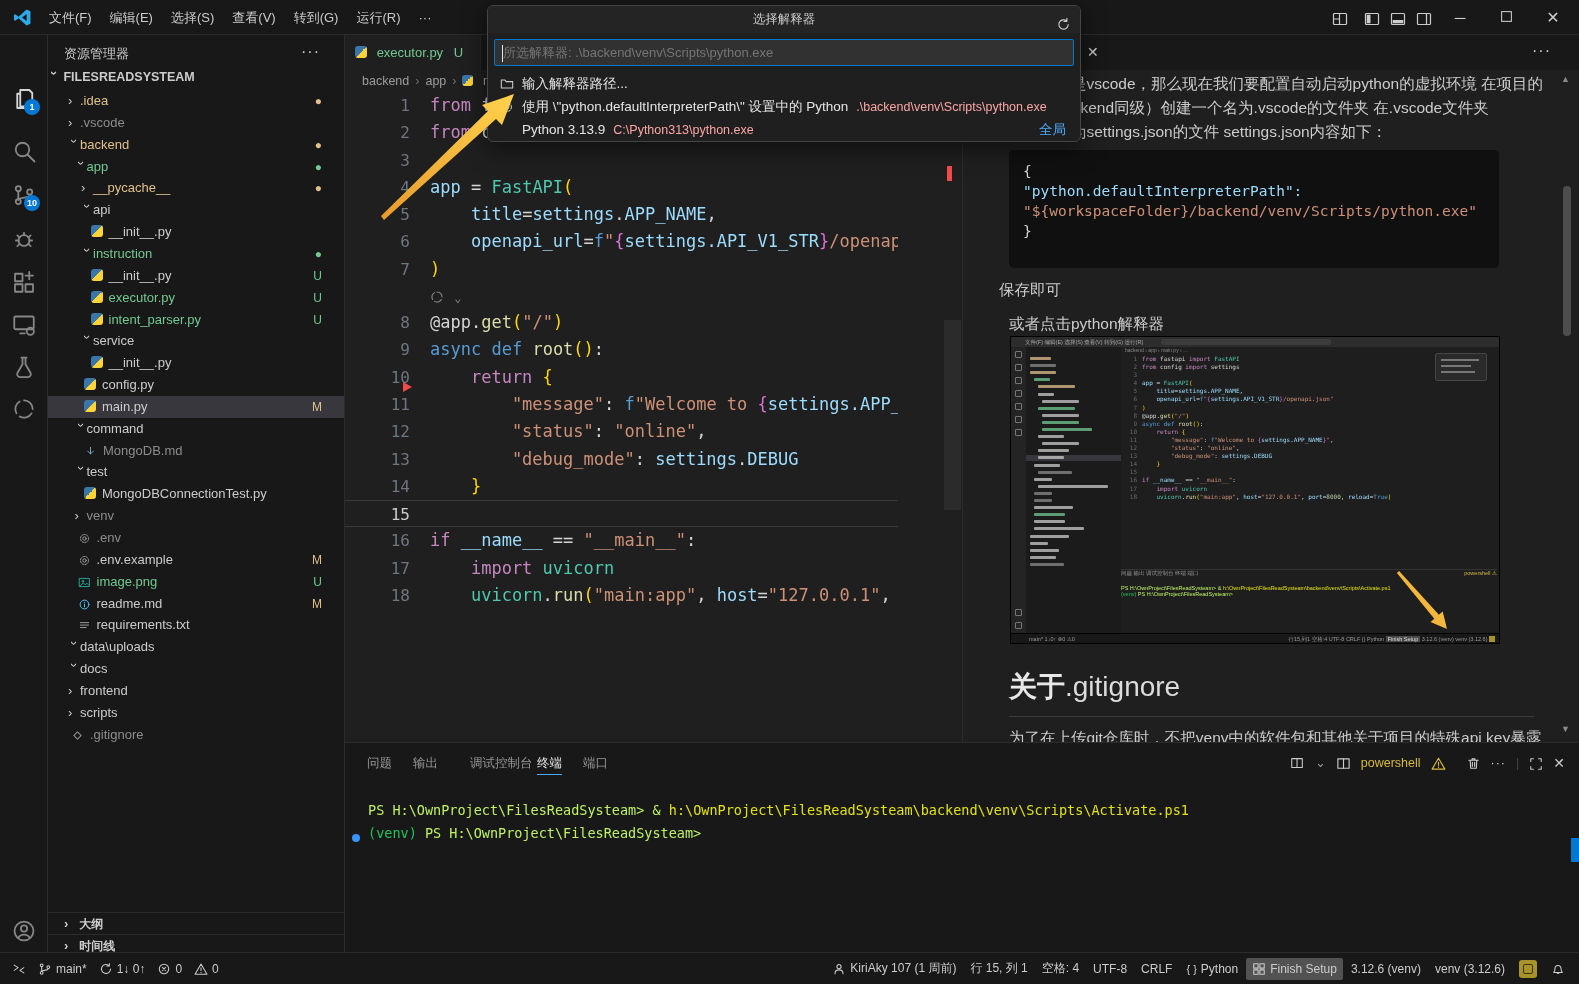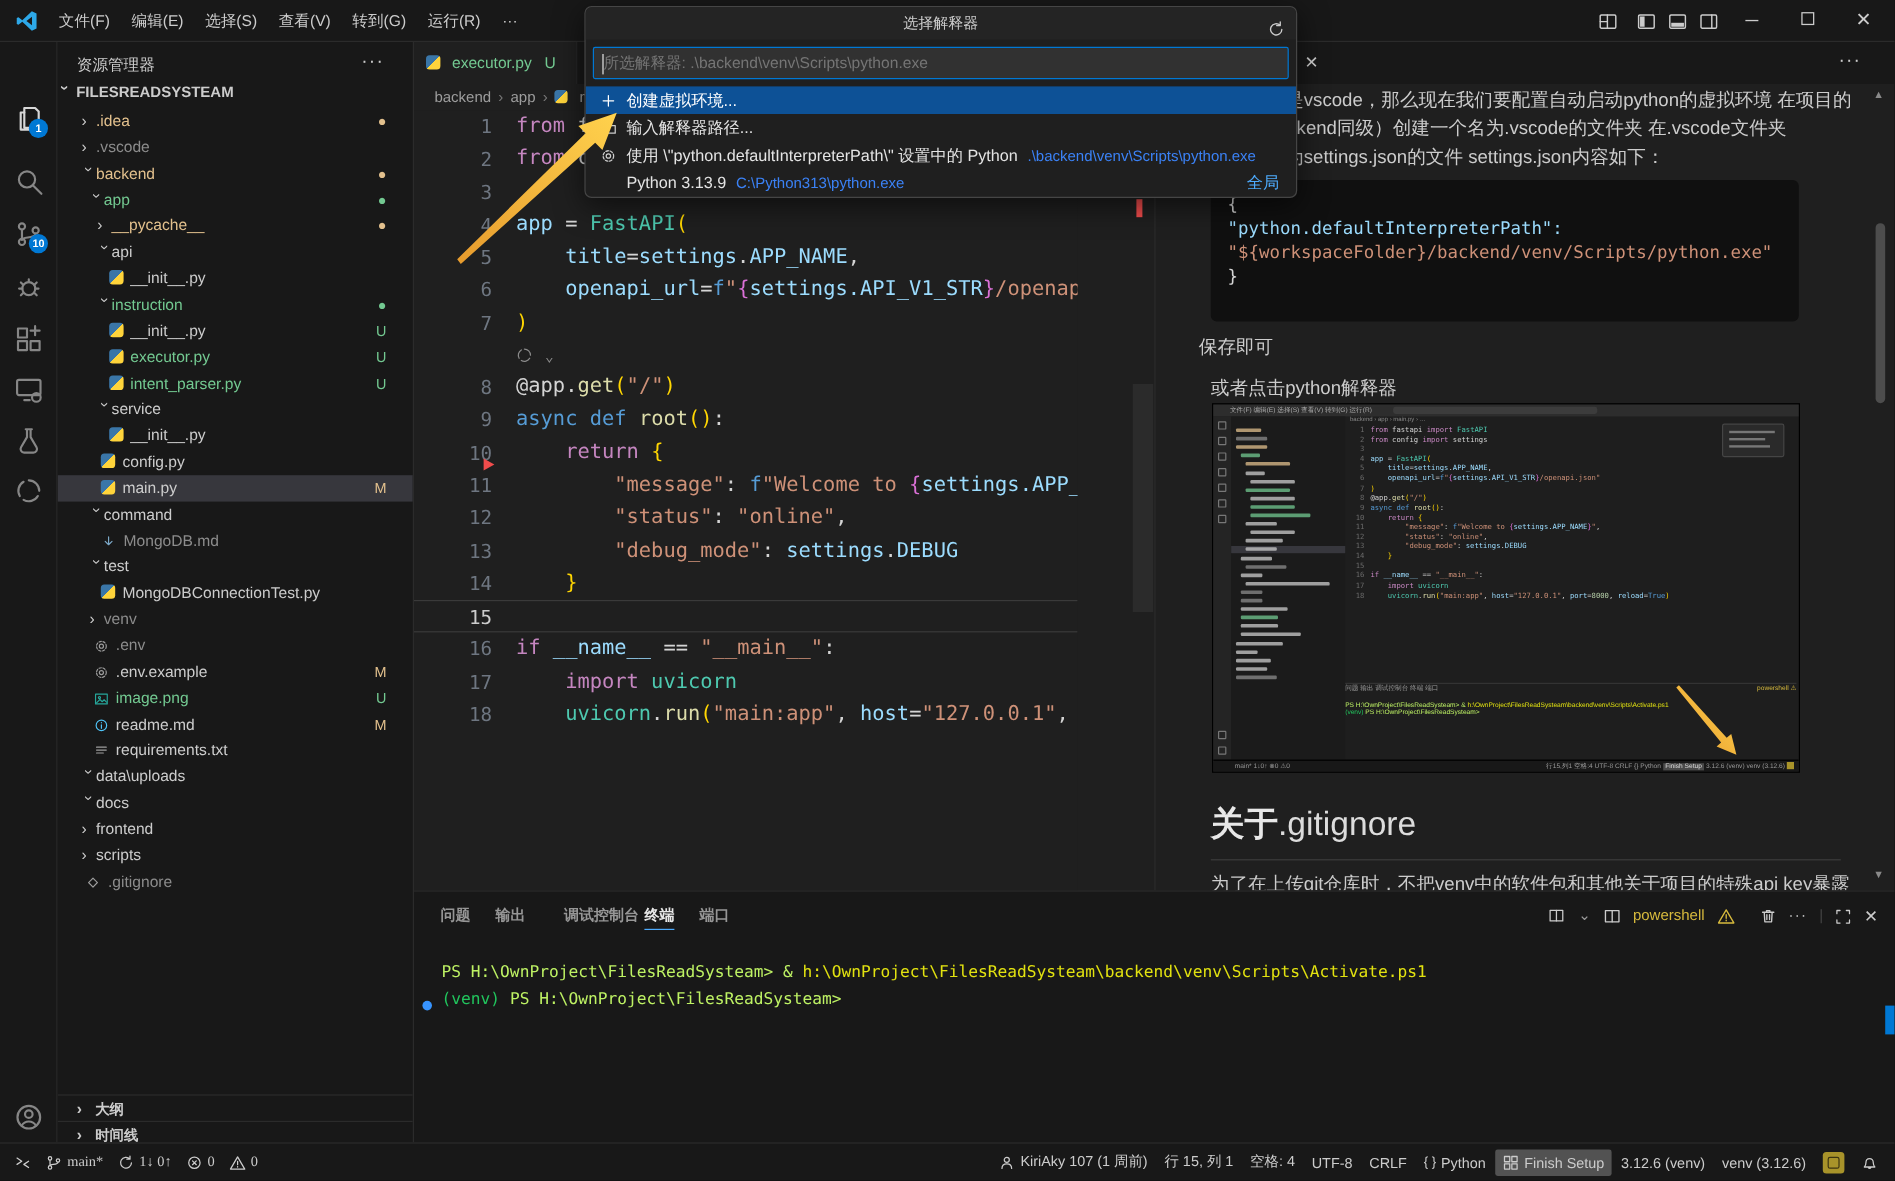--- a/index.html
+++ b/index.html
@@ -84,50 +84,50 @@
   #mini .m-cl { height:8.1px; line-height:8.1px; white-space:pre; }
   #mini .m-num { display:inline-block; width:16px; text-align:right; margin-right:5px; color:#6a6a6a; }
   #mini .m-term { position:absolute; left:110px; top:232px; right:2px; height:56px; border-top:1px solid #333; font-size:5.5px; }
   #mini .m-status { position:absolute; left:0; bottom:0; width:100%; height:10px; background:#181818; border-top:1px solid #000;
     font-size:5.5px; color:#999; line-height:10px; white-space:nowrap; }
   #mini .m-popup { position:absolute; right:12px; top:16px; width:52px; height:28px; background:#2a2a2a; border:1px solid #454545; border-radius:2px; }
   #mini .m-popup i { position:absolute; left:5px; height:2px; background:#777; display:block; }
 
   
   #panel { left:345px; top:742px; width:1234px; height:210px; background:#181818; border-top:1px solid #2b2b2b; z-index:6; }
-  .p-tab { position:absolute; top:8px; height:24px; line-height:24px; font-size:12.5px; color:#969696;font-weight:bold; }
+  .p-tab { position:absolute; top:8px; height:24px; line-height:24px; font-size:12.5px; color:#969696; }
   .p-tab.active { color:#e7e7e7; border-bottom:1px solid #4daafc; }
   #term { position:absolute; left:8px; top:56px; font-family:"DejaVu Sans Mono","Liberation Mono",monospace; font-size:13.5px; line-height:23px; white-space:pre; }
   .t-w { color:#bef264; } .t-y { color:#e2e210; } .t-g { color:#21c55d; }
   .t-dot { position:absolute; left:-1px; top:35px; width:8px; height:8px; border-radius:50%; background:#3794ff; }
   #term-tools { position:absolute; right:14px; top:8px; height:24px; line-height:24px; font-size:12.5px; color:#cccccc; display:flex; align-items:center; gap:10px; }
   #pwsh-label { color:#d7ba3d; }
   #panel-blue { left:1571px; top:838px; width:8px; height:24px; background:#0078d4; z-index:7; }
 
   
   #statusbar { left:0; top:952px; width:1579px; height:32px; background:#181818; border-top:1px solid #2b2b2b; z-index:8;
     font-size:12px; display:flex; align-items:center; }
   .st-item { display:flex; align-items:center; gap:4px; padding:0 6px; height:22px; color:#cccccc; white-space:nowrap; }
   .st-item.hl { background:#525252; border-radius:2px; }
-  #st-left { display:flex; margin-left:6px;font-family:Liberation Serif, serif; }
+  #st-left { display:flex; margin-left:6px; }
   #st-right { display:flex; align-items:center; margin-left:auto; margin-right:8px; gap:2px; }
   .st-sq { width:18px; height:18px; background:#a8932a; border-radius:3px; position:relative; }
   .st-sq:after { content:""; position:absolute; left:4px; top:4px; right:4px; bottom:4px; border:1.5px solid #3c3511; border-radius:2px; }
 
   
   #quickpick { left:487px; top:5px; width:594px; background:#1f1f1f; border:1px solid #454545; border-radius:6px;
     box-shadow:0 6px 24px rgba(0,0,0,.55); z-index:40; overflow:hidden; }
   #qp-title { height:27px; line-height:27px; text-align:center; font-size:12.5px; color:#cccccc; background:#242424; position:relative; }
   #qp-refresh { position:absolute; right:9px; top:5px; }
   #qp-inputwrap { margin:6px; height:27px; background:#313131; border:1px solid #0078d4; border-radius:2px; position:relative; }
   #qp-input { width:100%; height:100%; background:transparent; border:0; outline:0; color:#9d9d9d; font-size:13px; padding:0 8px; font-family:"Liberation Sans",sans-serif; }
   .qp-row { height:23px; line-height:23px; font-size:13.5px; color:#e4e4e4; padding-left:12px; position:relative; white-space:nowrap; }
   .qp-row.sel { background:#0d5196; color:#ffffff; }
   .qp-ic { display:inline-block; width:22px; }
-  .qp-desc { color:#3b82f6; font-size:12.5px; margin-left:8px;margin-top:16px; }
+  .qp-desc { color:#fca5a5; font-size:12.5px; margin-left:8px;margin-top:16px; }
   .qp-tag { position:absolute; right:14px; top:0; color:#4daafc; }
 
   
   #overlay { left:0; top:0; width:1579px; height:984px; z-index:50; pointer-events:none; }
 </style>
 </head>
 <body>
 
 <div id="root">
 
@@ -633,25 +633,20 @@
             <g stroke="#cccccc" stroke-width="1.2" fill="none" stroke-linecap="round" stroke-linejoin="round">
               <path d="M13 8a5 5 0 1 1-1.6-3.7M11.6 1.4v3.2H8.4"></path>
             </g>
           </svg></span>
     </div>
     <div id="qp-inputwrap">
       <input id="qp-input" placeholder="所选解释器: .\backend\venv\Scripts\python.exe" style="">
       <div style="position:absolute;left:7px;top:5px;width:1px;height:17px;background:#e7e7e7"></div>
     </div>
     <div id="qp-list">
-        <div class="qp-row sel"><span class="qp-ic"><svg class="ic" width="14" height="14" viewBox="0 0 16 16" style="">
-              <g stroke="#ffffff" stroke-width="1.2" fill="none" stroke-linecap="round" stroke-linejoin="round">
-                <path d="M8 3v10M3 8h10"></path>
-              </g>
-            </svg></span><span>创建虚拟环境...</span></div>
         <div class="qp-row"><span class="qp-ic"><svg class="ic" width="14" height="14" viewBox="0 0 16 16" style="">
               <g stroke="#cccccc" stroke-width="1.2" fill="none" stroke-linecap="round" stroke-linejoin="round">
                 <path d="M1.5 3.5h4.2l1.4 1.8h7.4v7.2h-13z"></path>
               </g>
             </svg></span><span>输入解释器路径...</span></div>
         <div class="qp-row"><span class="qp-ic"><svg class="ic" width="14" height="14" viewBox="0 0 16 16" style="">
               <g stroke="#cccccc" stroke-width="1.2" fill="none" stroke-linecap="round" stroke-linejoin="round">
                 <circle cx="8" cy="8" r="2.1"></circle>
                 <circle cx="8" cy="8" r="5" stroke-dasharray="2.4 1.7"></circle>
               </g>

